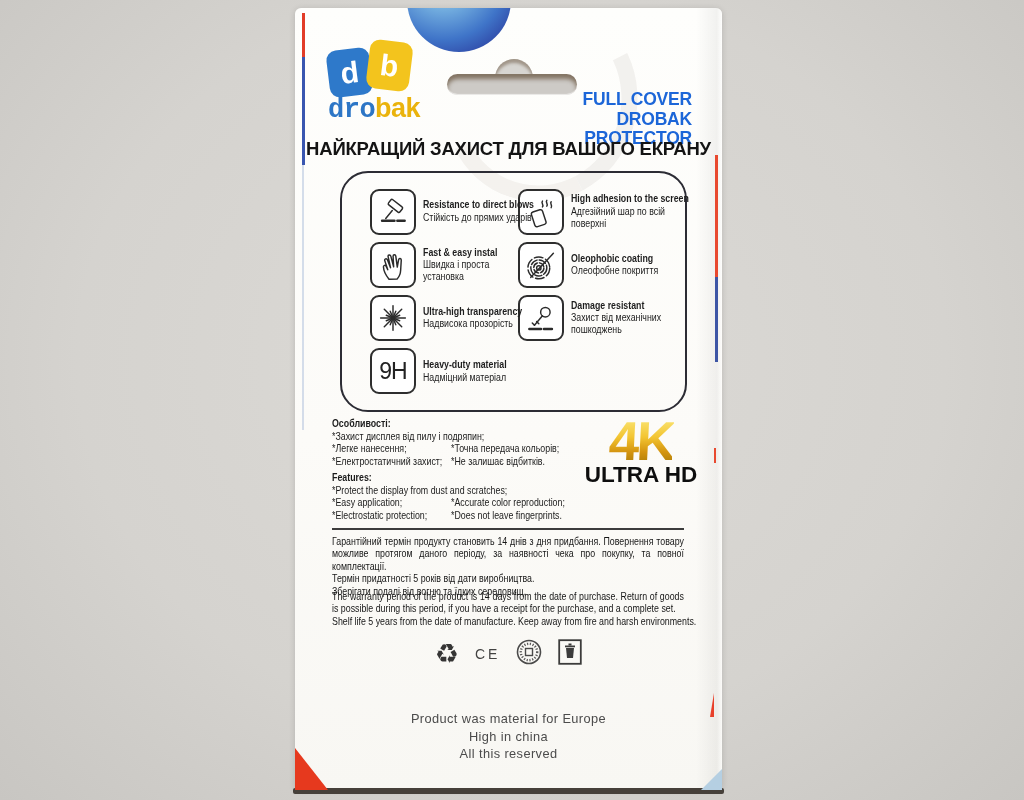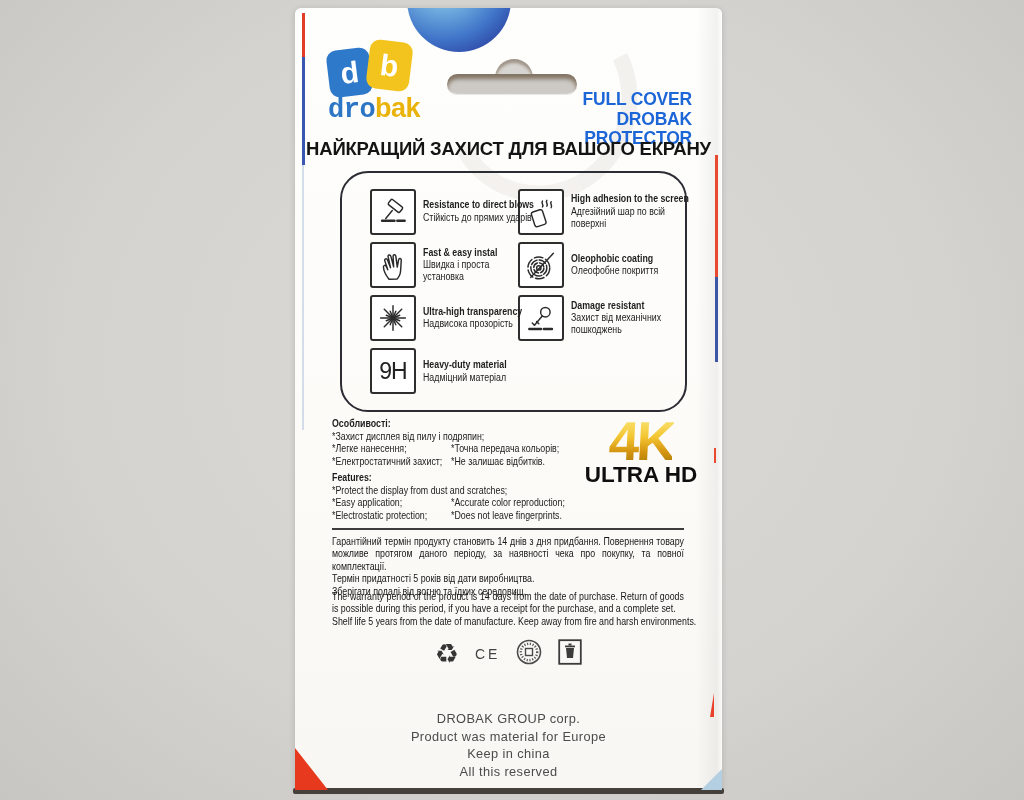--- a/index.html
+++ b/index.html
@@ -56,21 +56,21 @@
 
   .title{position:absolute;left:0;top:130px;width:100%;text-align:center;
     font-size:18.5px;font-weight:700;color:#141414;letter-spacing:-.2px;}
 
   
   .panel{position:absolute;left:45px;top:163px;width:347px;height:241px;box-sizing:border-box;
     border:2.2px solid #2c2c34;border-radius:28px;}
   .feat-grid{display:grid;grid-template-columns:1fr 1fr;grid-auto-rows:1fr;
     gap:4px 8px;padding:14px 28px;height:100%;box-sizing:border-box;}
   .feat-item{display:flex;align-items:center;min-width:0;}
-  .feat-icon{width:42px;height:42px;flex:none;border:2px solid #2e2e2e;border-radius:3px;
+  .feat-icon{width:42px;height:42px;flex:none;border:2px solid #2e2e2e;border-radius:9px;
     display:flex;align-items:center;justify-content:center;background:#fff;}
   .feat-icon svg{stroke:#2b2b2b;fill:none;stroke-width:2;stroke-linecap:round;stroke-linejoin:round;}
   .badge9h{font-size:23px;color:#222;font-weight:400;letter-spacing:-1px;}
   .feat-text{flex:none;width:124px;margin-left:7px;transform:scaleX(.88);transform-origin:left center;
     display:flex;flex-direction:column;justify-content:center;}
   .feat-en{font-size:10px;font-weight:700;color:#1e1e1e;line-height:12.5px;white-space:nowrap;}
   .feat-uk{font-size:10px;font-weight:400;color:#222;line-height:12px;}
 
   
   .cond{transform:scaleX(.85);transform-origin:left top;}
@@ -306,23 +306,22 @@
       <svg width="24" height="26" viewBox="0 0 24 26">
         <rect x="1.2" y="1.2" width="21.6" height="23.6" fill="none" stroke="#222" stroke-width="1.8"></rect>
         <path d="M8 9 h8 l-1 10 h-6 z" fill="#222"></path>
         <rect x="7" y="6.5" width="10" height="1.8" fill="#222"></rect>
         <rect x="10.5" y="4.5" width="3" height="2" fill="#222"></rect>
       </svg>
     </span>
   </div>
 
   <div class="footer">
-    <div>DROBAK GROUP corp.</div>
     <div>Product was material for Europe</div>
-    <div>Keep in china</div>
+    <div>High in china</div>
     <div>All this reserved</div>
   </div>
 
   <div class="fold"></div>
 </div>
 
 <div class="pkg-shadow"></div>
 <div class="edge e-l-red"></div>
 <div class="edge e-l-blue"></div>
 <div class="edge e-l-faint"></div>

